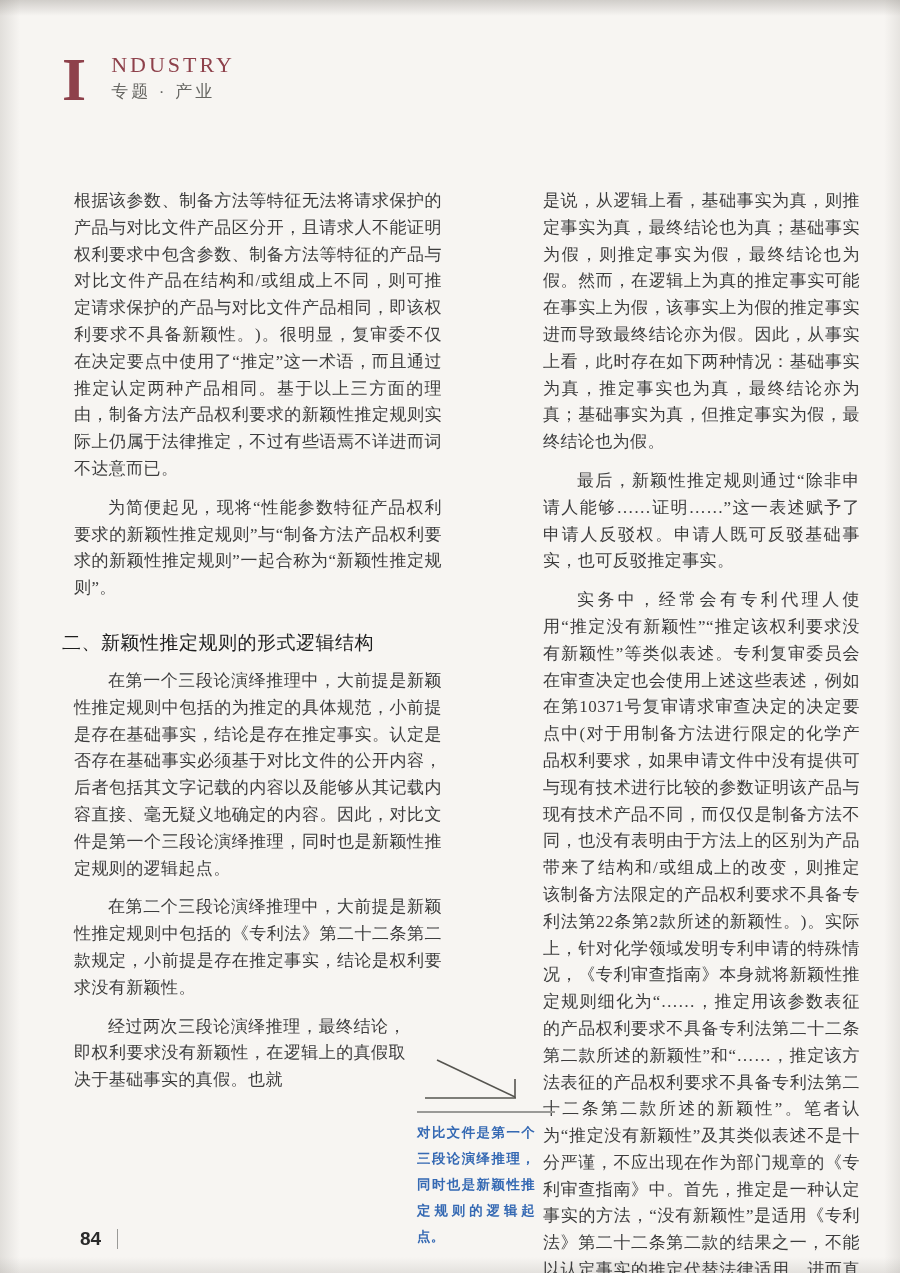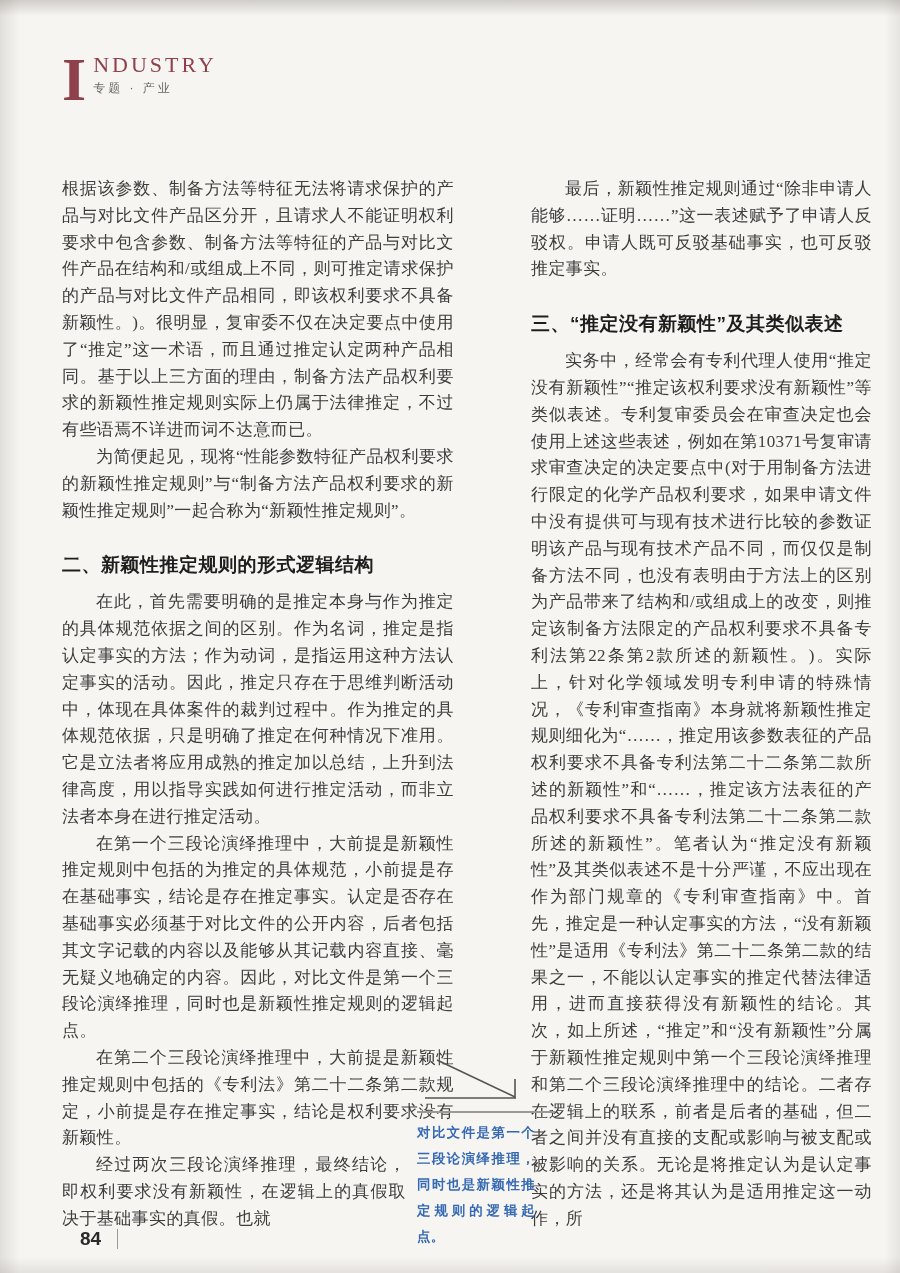--- a/index.html
+++ b/index.html
@@ -14,42 +14,42 @@
     overflow:hidden;
     color:#3d3d3d;
     font-family:"Liberation Serif","DejaVu Serif",serif;
   }
   
   .brand { position:absolute; left:62px; top:52px; display:flex; align-items:flex-start; }
   .brand-initial {
     font-size:62px; line-height:0.88; font-weight:bold; color:#8e414b;
     font-family:"Liberation Serif","DejaVu Serif",serif;
   }
-  .brand-right { margin-left:7px; display:flex; flex-direction:column; padding-top:2px; }
+  .brand-right { margin-left:25px; display:flex; flex-direction:column; padding-top:2px; }
   .brand-rest {
     font-size:22px; letter-spacing:3px; color:#8e414b; line-height:1.0;
     font-family:"Liberation Serif","DejaVu Serif",serif;
   }
-  .brand-cn { font-size:12px; color:#666662; letter-spacing:3px; margin-top:4px;
+  .brand-cn { font-size:17px; color:#666662; letter-spacing:3px; margin-top:4px;
     font-family:"Liberation Sans","DejaVu Sans",sans-serif; }
 
   
   .col {
     position:absolute; top:176px;
     font-size:17px; line-height:26.8px; letter-spacing:0.4px;
     text-align:justify; text-justify:inter-character;
   }
   .col-left  { left:62px;  width:392px; }
   .col-right { left:531px; width:341px; }
-  .para { margin:0; }
+  .para { margin:12px; }
   .para.indent { text-indent:2em; }
   .para.wrap-short { margin-right:48px; }
   .sec-heading {
     font-family:"Liberation Sans","DejaVu Sans",sans-serif;
-    font-weight:bold; color:#1e1e1e; font-size:19px; line-height:27px;
+    font-weight:normal; color:#1e1e1e; font-size:19px; line-height:27px;
     margin:27px 0 11px 0; text-align:left; letter-spacing:0.5px;
   }
 
   
   .pullquote { position:absolute; left:417px; top:1058px; width:118px; }
   .pq-arrow { display:block; margin-left:6px; }
   .pq-rule { border:none; border-top:2px solid #9a9a97; width:138px; margin:7px 0 7px 0; }
   .pq-text {
     margin:0; color:#3569b3; font-weight:bold; font-size:13.4px; line-height:26px;
     font-family:Liberation Serif, serif;
@@ -74,29 +74,28 @@
       <span class="brand-cn">专题 · 产业</span>
     </span>
   </header>
 
   <main>
 
     <section class="col col-left">
       <p class="para">根据该参数、制备方法等特征无法将请求保护的产品与对比文件产品区分开，且请求人不能证明权利要求中包含参数、制备方法等特征的产品与对比文件产品在结构和/或组成上不同，则可推定请求保护的产品与对比文件产品相同，即该权利要求不具备新颖性。)。很明显，复审委不仅在决定要点中使用了“推定”这一术语，而且通过推定认定两种产品相同。基于以上三方面的理由，制备方法产品权利要求的新颖性推定规则实际上仍属于法律推定，不过有些语焉不详进而词不达意而已。</p>
       <p class="para indent">为简便起见，现将“性能参数特征产品权利要求的新颖性推定规则”与“制备方法产品权利要求的新颖性推定规则”一起合称为“新颖性推定规则”。</p>
       <h2 class="sec-heading">二、新颖性推定规则的形式逻辑结构</h2>
-      <p class="para indent">在此，首先需要明确的是推定本身与作为推定的具体规范依据之间的区别。作为名词，推定是指认定事实的方法；作为动词，是指运用这种方法认定事实的活动。因此，推定只存在于思维判断活动中，体现在具体案件的裁判过程中。作为推定的具体规范依据，只是明确了推定在何种情况下准用。它是立法者将应用成熟的推定加以总结，上升到法律高度，用以指导实践如何进行推定活动，而非立法者本身在进行推定活动。</p>
       <p class="para indent">在第一个三段论演绎推理中，大前提是新颖性推定规则中包括的为推定的具体规范，小前提是存在基础事实，结论是存在推定事实。认定是否存在基础事实必须基于对比文件的公开内容，后者包括其文字记载的内容以及能够从其记载内容直接、毫无疑义地确定的内容。因此，对比文件是第一个三段论演绎推理，同时也是新颖性推定规则的逻辑起点。</p>
       <p class="para indent">在第二个三段论演绎推理中，大前提是新颖性推定规则中包括的《专利法》第二十二条第二款规定，小前提是存在推定事实，结论是权利要求没有新颖性。</p>
       <p class="para indent wrap-short">经过两次三段论演绎推理，最终结论，即权利要求没有新颖性，在逻辑上的真假取决于基础事实的真假。也就</p>
     </section>
 
     <section class="col col-right">
+      <p class="para">是说，从逻辑上看，基础事实为真，则推定事实为真，最终结论也为真；基础事实为假，则推定事实为假，最终结论也为假。然而，在逻辑上为真的推定事实可能在事实上为假，该事实上为假的推定事实进而导致最终结论亦为假。因此，从事实上看，此时存在如下两种情况：基础事实为真，推定事实也为真，最终结论亦为真；基础事实为真，但推定事实为假，最终结论也为假。</p>
       <p class="para indent">最后，新颖性推定规则通过“除非申请人能够……证明……”这一表述赋予了申请人反驳权。申请人既可反驳基础事实，也可反驳推定事实。</p>
-      <h2 class="sec-heading">三、“推定没有新颖性”及其类似表述</h2>
       <p class="para indent">实务中，经常会有专利代理人使用“推定没有新颖性”“推定该权利要求没有新颖性”等类似表述。专利复审委员会在审查决定也会使用上述这些表述，例如在第10371号复审请求审查决定的决定要点中(对于用制备方法进行限定的化学产品权利要求，如果申请文件中没有提供可与现有技术进行比较的参数证明该产品与现有技术产品不同，而仅仅是制备方法不同，也没有表明由于方法上的区别为产品带来了结构和/或组成上的改变，则推定该制备方法限定的产品权利要求不具备专利法第22条第2款所述的新颖性。)。实际上，针对化学领域发明专利申请的特殊情况，《专利审查指南》本身就将新颖性推定规则细化为“……，推定用该参数表征的产品权利要求不具备专利法第二十二条第二款所述的新颖性”和“……，推定该方法表征的产品权利要求不具备专利法第二十二条第二款所述的新颖性”。笔者认为“推定没有新颖性”及其类似表述不是十分严谨，不应出现在作为部门规章的《专利审查指南》中。首先，推定是一种认定事实的方法，“没有新颖性”是适用《专利法》第二十二条第二款的结果之一，不能以认定事实的推定代替法律适用，进而直接获得没有新颖性的结论。其次，如上所述，“推定”和“没有新颖性”分属于新颖性推定规则中第一个三段论演绎推理和第二个三段论演绎推理中的结论。二者存在逻辑上的联系，前者是后者的基础，但二者之间并没有直接的支配或影响与被支配或被影响的关系。无论是将推定认为是认定事实的方法，还是将其认为是适用推定这一动作，所</p>
     </section>
 
     <aside class="pullquote">
       <svg class="pq-arrow" width="100" height="46" viewBox="0 0 100 46">
         <line x1="14" y1="2" x2="92" y2="39" stroke="#55544f" stroke-width="1.6"></line>
         <line x1="2" y1="40" x2="93" y2="40" stroke="#55544f" stroke-width="1.6"></line>
         <line x1="92" y1="21" x2="92" y2="40" stroke="#55544f" stroke-width="1.6"></line>
       </svg>
       <hr class="pq-rule">

